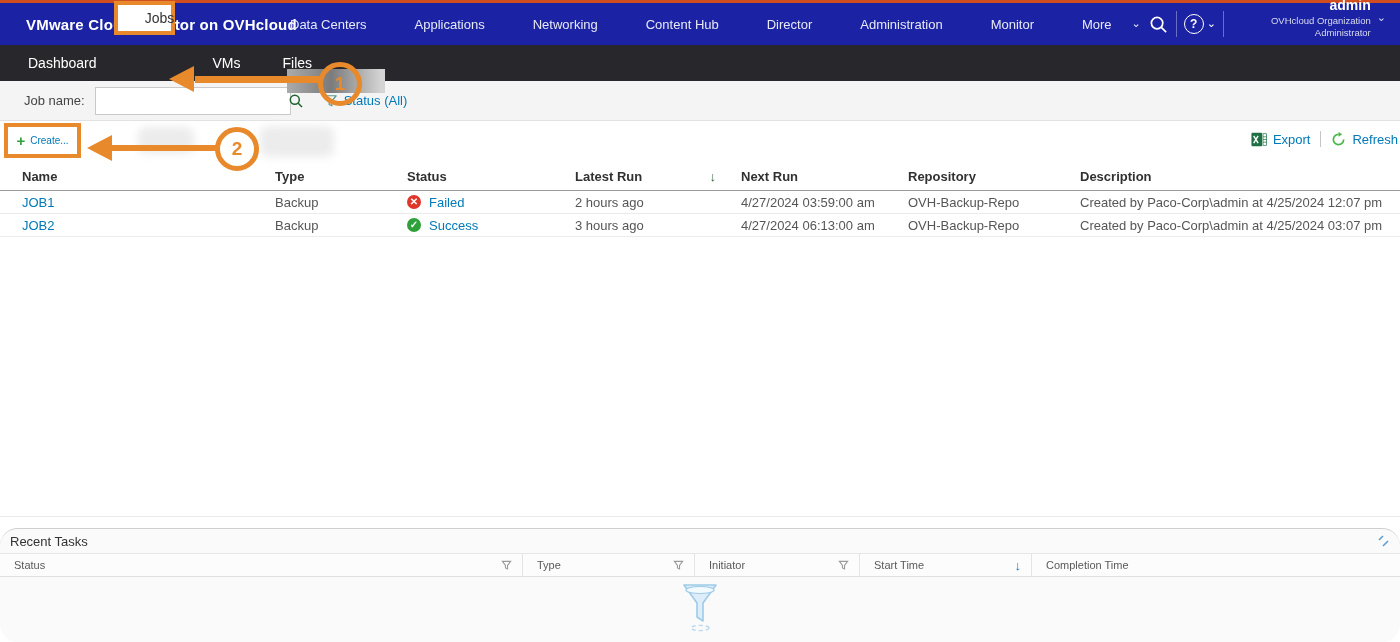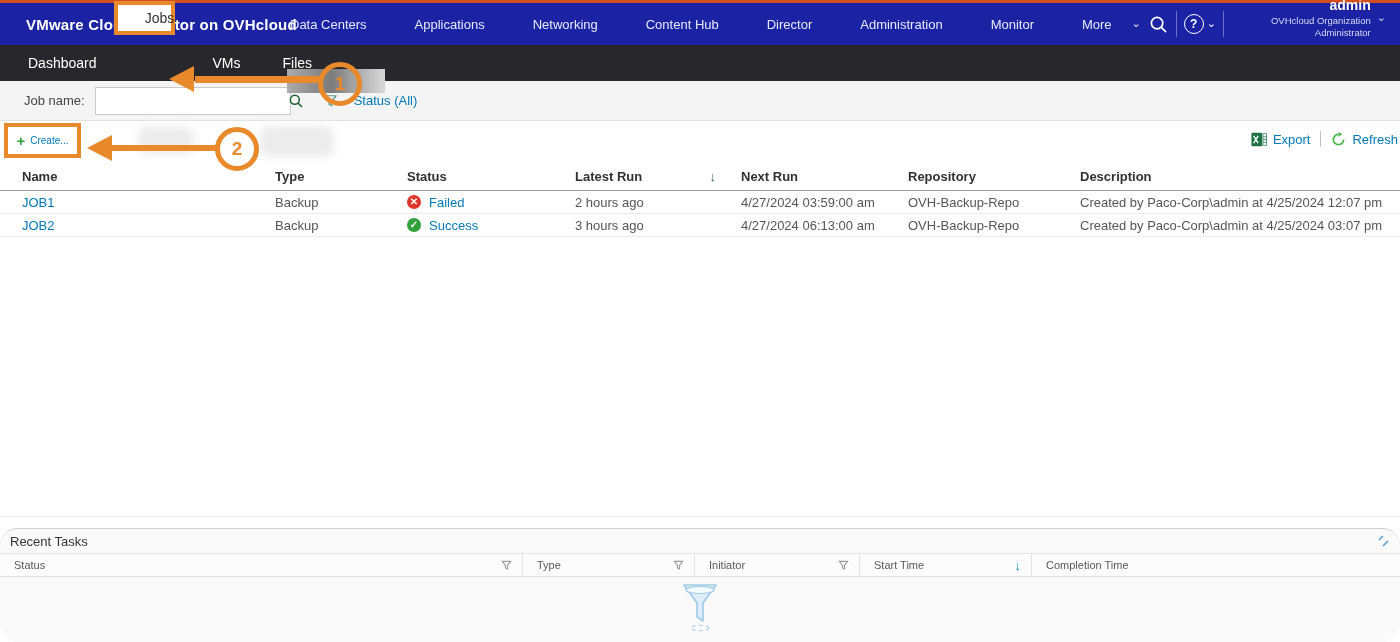--- a/index.html
+++ b/index.html
@@ -38,21 +38,21 @@
 
   
   .filterrow { position:absolute; left:0; top:81px; width:1400px; height:40px; background:#f4f4f4;
                border-bottom:1px solid #e2e2e2; display:flex; align-items:center; font-size:13px; color:#454545; }
   .jobname-label { margin-left:24px; }
   .search-box { margin-left:10px; width:196px; height:28px; background:#fff; border:1px solid #c9c9c9;
                 display:flex; align-items:center; }
   .search-box input { flex:1; border:none; outline:none; height:100%; padding:0 6px; font-size:13px;
                       font-family:"Liberation Sans", sans-serif; background:transparent; }
   .search-box .mag { padding:0 8px 0 4px; display:flex; }
-  .status-filter { margin-left:32px; display:flex; align-items:center; gap:16px; color:#0079B8; cursor:pointer; }
+  .status-filter { margin-left:32px; display:flex; align-items:center; gap:6px; color:#0079B8; cursor:pointer; }
 
   
   .create-box { position:absolute; left:4px; top:123px; width:77px; height:35px;
                 border:4px solid #E8892B; background:#fff; display:flex; align-items:center;
                 justify-content:center; gap:5px; z-index:6; cursor:pointer; }
   .plus { color:#2EA13A; font-weight:bold; font-size:15px; line-height:1; }
   .create-label { color:#0079B8; font-size:10px; }
   .right-actions { position:absolute; right:2px; top:131px; display:flex; align-items:center; gap:10px;
                    font-size:13px; color:#0079B8; }
   .action { display:flex; align-items:center; gap:6px; cursor:pointer; }

